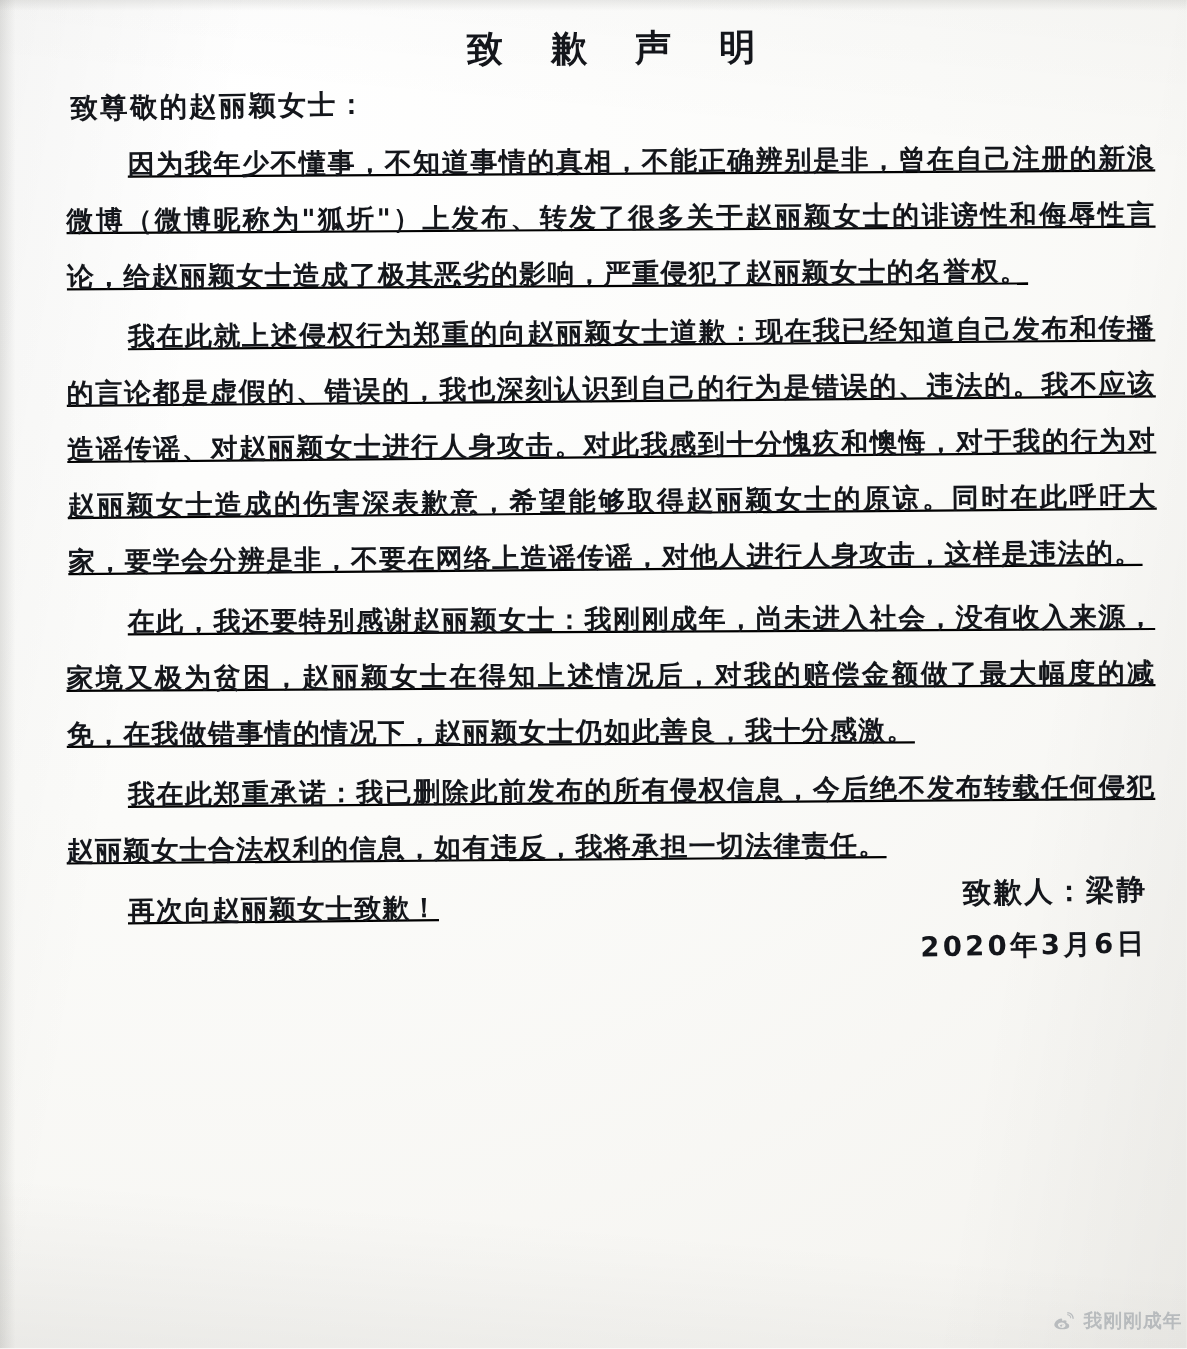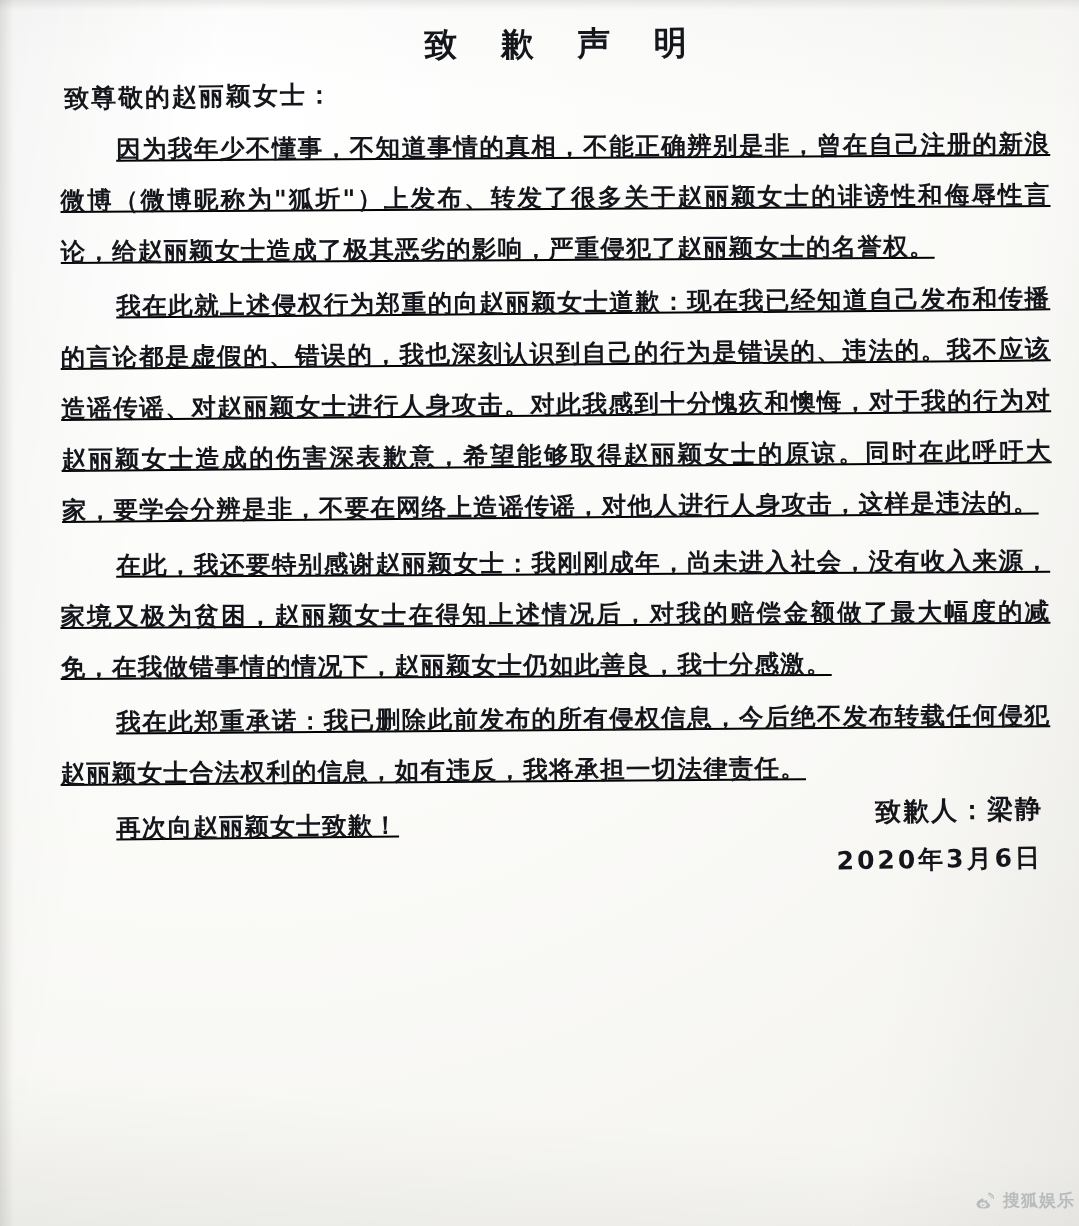--- a/index.html
+++ b/index.html
@@ -181,16 +181,16 @@
     <div class="hand signature">致歉人：梁静</div>
     <div class="hand sign-date">2020年3月6日</div>
   </div>
 
   <div class="watermark">
     <span class="wm-logo">
       <svg viewBox="0 0 24 24" width="22" height="22" fill="currentColor" aria-hidden="true">
         <path d="M10.1 20.2c-4.1 0-7.4-2-7.4-4.5 0-1.3.8-2.8 2.3-4.2 2-1.8 4.3-2.7 5.2-1.9.4.3.4 1 .2 1.8-.1.4.4.2.4.2 1.7-.7 3.2-.8 3.8.1.3.5.2 1.1 0 1.8-.1.3.1.4.3.4 1.2.4 2.6 1.3 2.6 2.9 0 2.6-3.8 3.4-7.4 3.4zm.1-6.8c-2.1-.2-3.9.8-4 2.3-.1 1.5 1.5 2.8 3.6 3 2.1.2 3.9-.8 4-2.3.1-1.5-1.5-2.8-3.6-3zm-.6 4.1c-.7.1-1.3-.2-1.4-.8-.1-.5.3-1.1 1-1.2.7-.1 1.3.2 1.4.8.1.5-.3 1.1-1 1.2zm1.8-1.5c-.2 0-.4-.1-.5-.3-.1-.2 0-.4.2-.5.3-.1.6 0 .7.2.1.2 0 .5-.4.6zM19 9.3c-.3 0-.5-.2-.5-.5 0-1.5-1.2-2.7-2.7-2.7-.3 0-.5-.2-.5-.5s.2-.5.5-.5c2 0 3.7 1.7 3.7 3.7 0 .3-.2.5-.5.5zm2.3.6c-.4 0-.7-.3-.7-.7 0-2.6-2.1-4.7-4.7-4.7-.4 0-.7-.3-.7-.7s.3-.7.7-.7c3.4 0 6.1 2.7 6.1 6.1 0 .4-.3.7-.7.7z"></path>
       </svg>
     </span>
-    <span class="wm-text">搜狐娱乐</span>
+    <span class="wm-text">我刚刚成年</span>
   </div>
 
 </div>
 
 </body></html>

